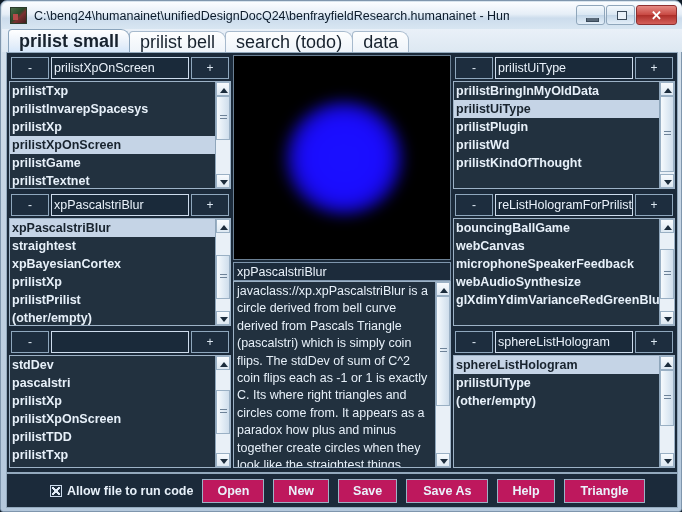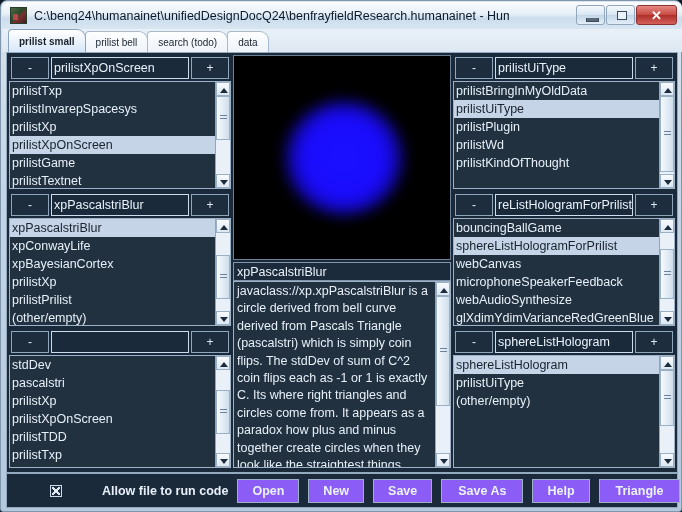--- a/index.html
+++ b/index.html
@@ -67,21 +67,21 @@
 
   
   .tabstrip{
     position:absolute;left:1px;top:28px;width:680px;height:23px;
     background:linear-gradient(180deg,#e9f0f8 0%,#dde8f2 100%);
     display:flex;align-items:flex-end;
     padding-left:6px;box-sizing:border-box;
   }
   .tab{
     height:21px;line-height:21px;padding:0 10px;margin-right:-1px;
-    font-size:10px;color:#17222e;white-space:nowrap;
+    font-size:18px;color:#17222e;white-space:nowrap;
     background:linear-gradient(180deg,#fdfefe 0%,#eef4fa 100%);
     border:1px solid #a7bacd;border-bottom:none;
     border-radius:4px 9px 0 0;
     box-sizing:border-box;
     position:relative;
   }
   .tab.active{
     background:linear-gradient(180deg,#ffffff 0%,#e4eefa 70%,#d5e7fb 100%);
     font-weight:bold;height:23px;line-height:23px;
     border-color:#8aa4bc;
@@ -125,21 +125,21 @@
     border:1px solid #9db2c6;
     box-sizing:border-box;
     overflow:hidden;
   }
   .rows{
     position:absolute;left:0;top:0;right:15px;bottom:0;
     overflow:hidden;
   }
   .row{
     height:18px;line-height:18px;
-    font-size:12.5px;font-weight:normal;
+    font-size:12.5px;font-weight:bold;
     color:#e7f0f9;
     padding-left:2px;
     white-space:nowrap;overflow:hidden;
   }
   .row.sel{
     background:#c5d4e6;color:#18232e;
   }
 
   
   .sb{
@@ -214,39 +214,39 @@
     box-sizing:border-box;
   }
 
   
   .bottombar{
     position:absolute;left:5px;top:472px;width:672px;height:35px;
     background:#1b2a3a;border:1px solid #93a9bd;box-sizing:border-box;
     display:flex;align-items:center;
   }
   .cbwrap{
-    display:flex;align-items:center;margin-left:43px;gap:35px;
+    display:flex;align-items:center;margin-left:43px;
   }
   .cbox{
     width:12px;height:12px;box-sizing:border-box;
     border:1px solid #cddced;background:#1d2d3e;
     position:relative;margin-right:5px;
   }
   .cbox:after{
     content:"";position:absolute;left:1px;top:1px;width:8px;height:8px;
     background:
       linear-gradient(45deg,transparent 42%,#dfe9f4 42%,#dfe9f4 58%,transparent 58%),
       linear-gradient(-45deg,transparent 42%,#dfe9f4 42%,#dfe9f4 58%,transparent 58%);
   }
   .cblabel{font-size:12.5px;font-weight:bold;color:#e7f0f9;white-space:nowrap;}
   .btn{
     height:24px;line-height:22px;
     margin-left:9px;padding:0 14px;
     border:1px solid #9db2c6;box-sizing:border-box;
-    background:#8b5cf6;color:#eaf2fb;
+    background:#be185d;color:#eaf2fb;
     font-size:12.5px;font-weight:bold;text-align:center;white-space:nowrap;
   }
   .btn.wide{padding:0 16px;}
 </style>
 </head>
 <body>
 
 <div id="app">
   <div class="win-frame">
 
@@ -312,21 +312,21 @@
 
       <div class="panel" style="left:2px;top:139px;width:222px;height:134px;">
         <div class="pbar">
           <div class="pbtn">-</div>
           <div class="ptext">xpPascalstriBlur</div>
           <div class="pbtn">+</div>
         </div>
         <div class="plist">
           <div class="rows">
             <div class="row sel">xpPascalstriBlur</div>
-            <div class="row">xpConwayLife</div>
+            <div class="row">straightest</div>
             <div class="row">xpBayesianCortex</div>
             <div class="row">prilistXp</div>
             <div class="row">prilistPrilist</div>
             <div class="row">(other/empty)</div>
           </div>
           <div class="sb">
             <div class="sb-arrow up">
                 <i></i>
               </div>
             <div class="sb-thumb" style="top:36px;height:44px;"></div>
@@ -410,21 +410,20 @@
 
       <div class="panel" style="left:446px;top:139px;width:222px;height:134px;">
         <div class="pbar">
           <div class="pbtn">-</div>
           <div class="ptext">reListHologramForPrilist</div>
           <div class="pbtn">+</div>
         </div>
         <div class="plist">
           <div class="rows">
             <div class="row">bouncingBallGame</div>
-            <div class="row sel">sphereListHologramForPrilist</div>
             <div class="row">webCanvas</div>
             <div class="row">microphoneSpeakerFeedback</div>
             <div class="row">webAudioSynthesize</div>
             <div class="row">glXdimYdimVarianceRedGreenBlue</div>
           </div>
           <div class="sb">
             <div class="sb-arrow up">
                 <i></i>
               </div>
             <div class="sb-thumb" style="top:30px;height:50px;"></div>

